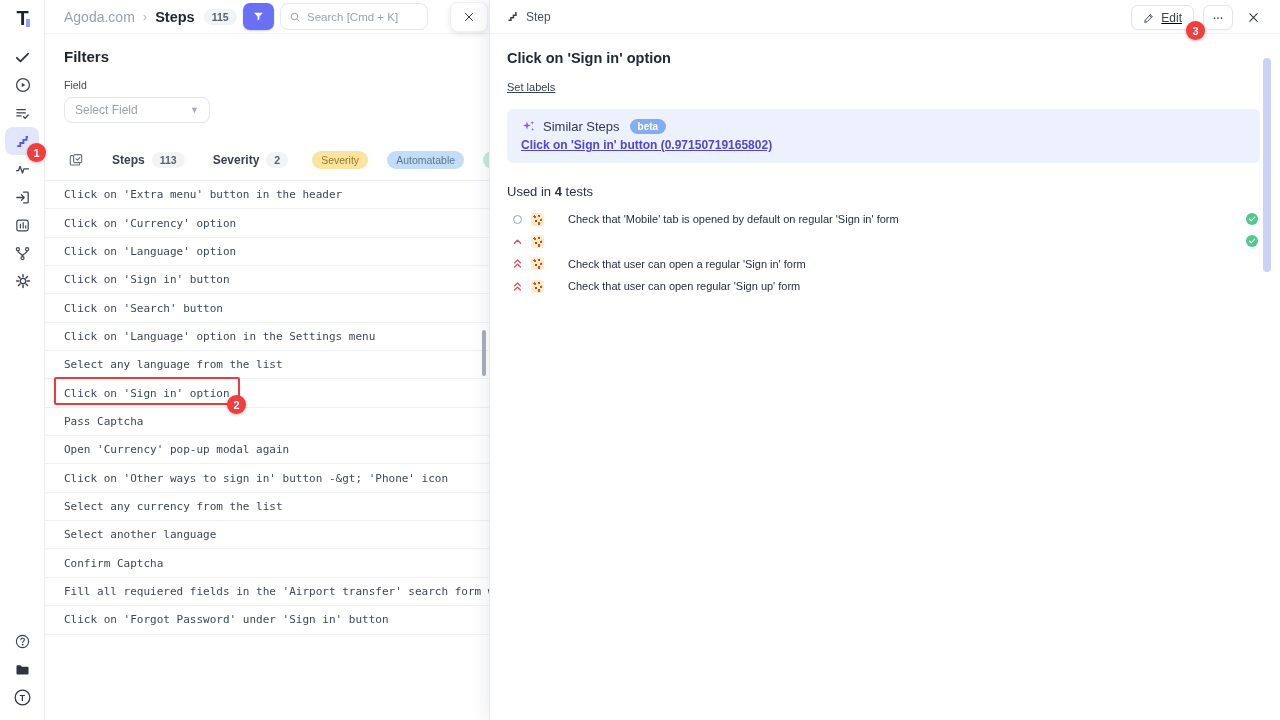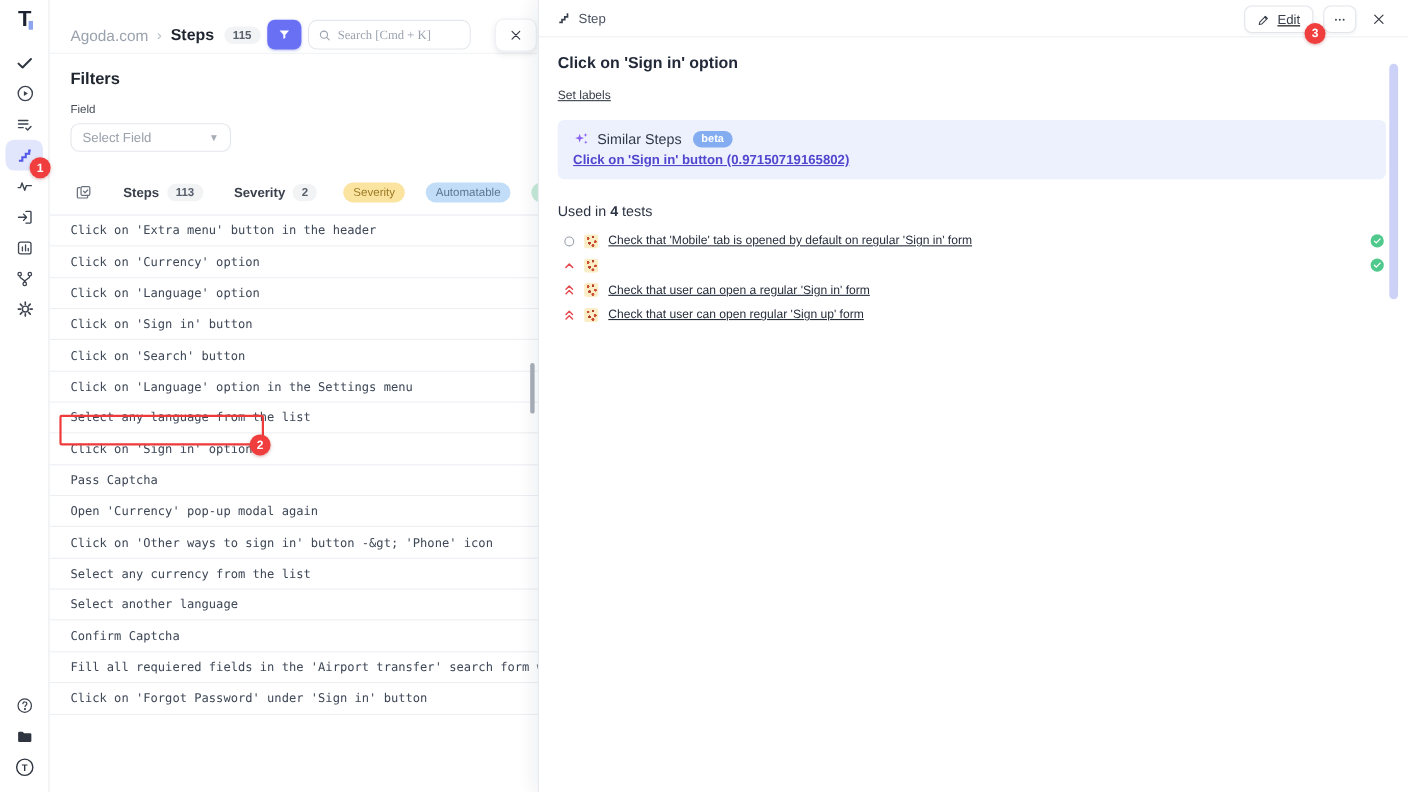--- a/index.html
+++ b/index.html
@@ -7,29 +7,29 @@
   .stage { position:relative; width:1280px; height:720px; background:#fff; overflow:hidden; }
 
   
   .rail { position:absolute; left:0; top:0; width:45px; height:720px; background:#fff; border-right:1px solid #eaecef; z-index:20; }
   .rail-icon { position:absolute; left:0; width:45px; height:24px; display:flex; align-items:center; justify-content:center; color:#3d4450; }
   .rail-active-bg { position:absolute; left:5px; top:127px; width:34px; height:28px; background:#e2e6fc; border-radius:8px; }
   .logo-t { font-weight:bold; font-size:20px; color:#1d2330; position:relative; line-height:1; }
   .logo-t .accent { position:absolute; right:-1px; top:1px; width:4px; height:8px; background:#8fa6ef; }
 
   
-  .main { position:absolute; left:45px; top:15px; width:600px; height:656px; background:#fff; }
+  .main { position:absolute; left:45px; top:0; width:600px; height:656px; background:#fff; }
   .topbar { position:absolute; left:0; top:0; width:600px; height:34px; border-bottom:1px solid #f1f3f6; display:flex; align-items:center; }
   .crumb-project { color:#9aa2ad; font-size:14px; margin-left:19px; }
   .crumb-sep { color:#b7bdc6; font-size:13px; margin:0 8px; }
   .crumb-page { color:#1f2530; font-size:14.5px; font-weight:700; }
   .count-badge { background:#f1f3f5; color:#59616d; font-size:10.5px; font-weight:600; border-radius:9px; padding:2px 8px; margin-left:9px; }
   .filter-btn { position:absolute; left:198px; top:3px; width:31px; height:27px; background:#6a70f4; border-radius:7px; display:flex; align-items:center; justify-content:center; box-shadow:0 1px 2px rgba(60,70,220,.25); }
   .search-box { position:absolute; left:235px; top:3px; width:148px; height:27px; border:1px solid #e4e7eb; border-radius:8px; display:flex; align-items:center; padding:0 8px; background:#fff; }
-  .search-box input { border:none; outline:none; font-size:11.5px; color:#374151; width:110px; margin-left:6px; font-family:Liberation Serif, serif; }
+  .search-box input { border:none; outline:none; font-size:11.5px; color:#374151; width:110px; margin-left:6px; font-family:Liberation Sans, sans-serif; }
   .search-box input::placeholder { color:#9ca3af; }
   .search-close { position:absolute; left:405px; top:2px; width:38px; height:30px; background:#fff; border:1px solid #eef0f3; border-radius:8px; box-shadow:0 2px 6px rgba(20,30,60,.10); display:flex; align-items:center; justify-content:center; }
 
   .filters { position:absolute; left:19px; top:48px; }
   .filters h2 { font-size:15px; font-weight:700; color:#20262f; }
   .field-label { font-size:10.5px; color:#454d58; margin-top:14px; }
   .select { margin-top:6px; width:146px; height:26px; border:1px solid #e3e6ea; border-radius:8px; display:flex; align-items:center; justify-content:space-between; padding:0 10px; }
   .select span { font-size:12px; color:#9aa1ac; }
   .select .chev { color:#a6adb7; font-size:9px; }
 
@@ -72,21 +72,21 @@
   .sev { width:13px; display:flex; justify-content:center; }
   .sev-circle { width:9px; height:9px; border:1.5px solid #9aa3ae; border-radius:50%; }
   .emoji-sq { width:13px; height:13px; border-radius:3px; margin-left:7px;
      background-color:#fbeec6;
      background-image:
        radial-gradient(circle at 28% 28%, #cf4f33 0 1.2px, transparent 1.4px),
        radial-gradient(circle at 62% 20%, #b8402a 0 1px, transparent 1.2px),
        radial-gradient(circle at 78% 52%, #cf4f33 0 1.2px, transparent 1.4px),
        radial-gradient(circle at 38% 62%, #b8402a 0 1.2px, transparent 1.4px),
        radial-gradient(circle at 62% 80%, #cf4f33 0 1.3px, transparent 1.5px); }
-  .test-title { font-size:11px; color:#262e3c; margin-left:9px; white-space:nowrap;text-decoration:underline; }
+  .test-title { font-size:11px; color:#262e3c; margin-left:24px; white-space:nowrap; }
   .pass { position:absolute; right:23px; top:5px; width:12px; height:12px; background:#50c98d; border-radius:50%; display:flex; align-items:center; justify-content:center; }
   .right-scroll { position:absolute; right:9px; top:58px; width:8px; height:214px; background:#ccd2f7; border-radius:4px; }
 
   
   .ann { position:absolute; z-index:50; }
   .ann-badge { width:19px; height:19px; background:#f03d3d; border-radius:50%; color:#fff; font-size:11px; font-weight:700; display:flex; align-items:center; justify-content:center; box-shadow:0 1px 3px rgba(150,20,20,.35); }
   .ann-rect { left:54px; top:377px; width:186px; height:28px; border:2px solid #ee3a3a; border-radius:2px; }
   .ann-1 { left:27px; top:143px; }
   .ann-2 { left:227px; top:395px; }
   .ann-3 { left:1186px; top:21px; }

